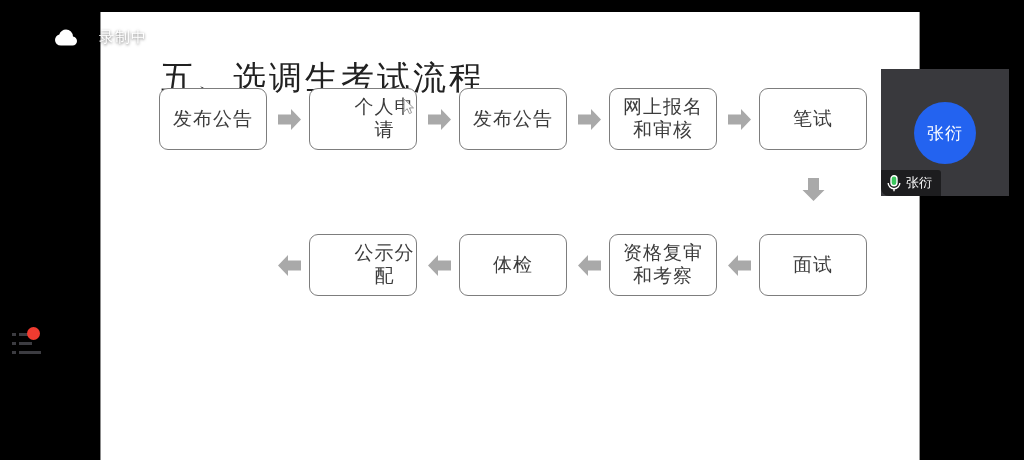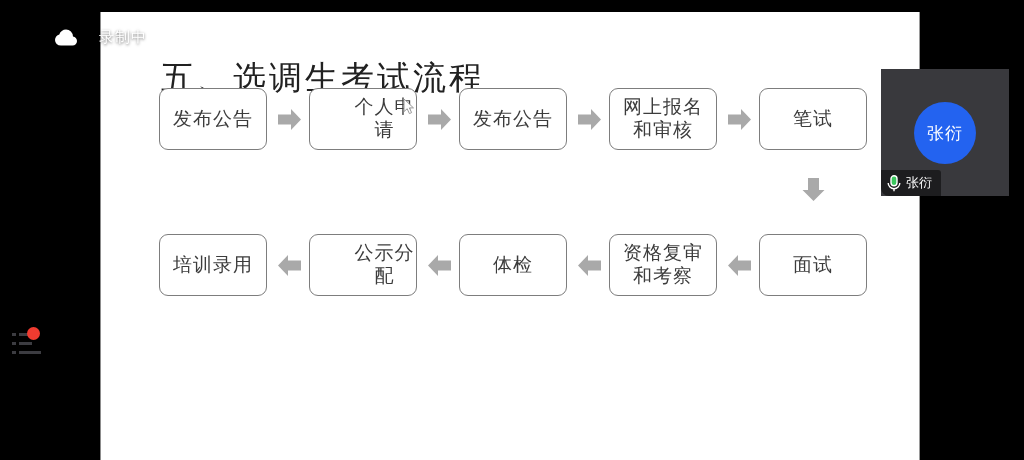--- a/index.html
+++ b/index.html
@@ -102,23 +102,20 @@
         <polygon points="0,6.5 13,6.5 13,1 23,11.5 13,22 13,16.5 0,16.5" fill="#a9a9a9"></polygon>
       </svg>
     <svg class="arrow ar1 ag4" viewBox="0 0 24 23">
         <polygon points="0,6.5 13,6.5 13,1 23,11.5 13,22 13,16.5 0,16.5" fill="#a9a9a9"></polygon>
       </svg>
 
     <svg class="arrow-down" viewBox="0 0 25 24">
         <polygon points="7,0 18,0 18,12 23.5,12 12.5,23 1.5,12 7,12" fill="#a9a9a9"></polygon>
       </svg>
 
-    <div class="box r2 c1">
-      <span>培训录用</span>
-    </div>
     <div class="box r2 c2">
       <span>公示分配</span>
     </div>
     <div class="box r2 c3">
       <span>体检</span>
     </div>
     <div class="box r2 c4">
       <span>资格复审
 和考察</span>
     </div>

